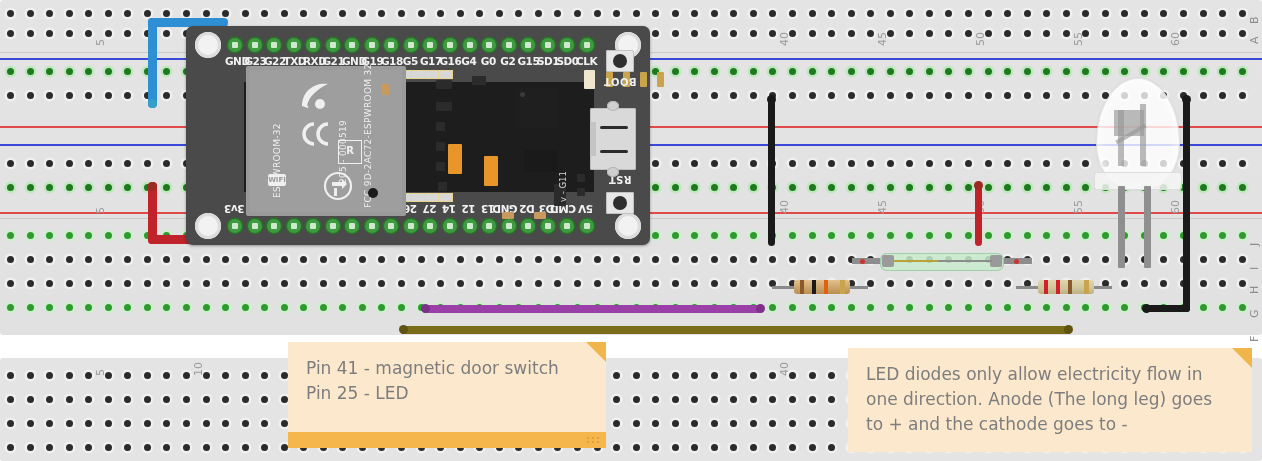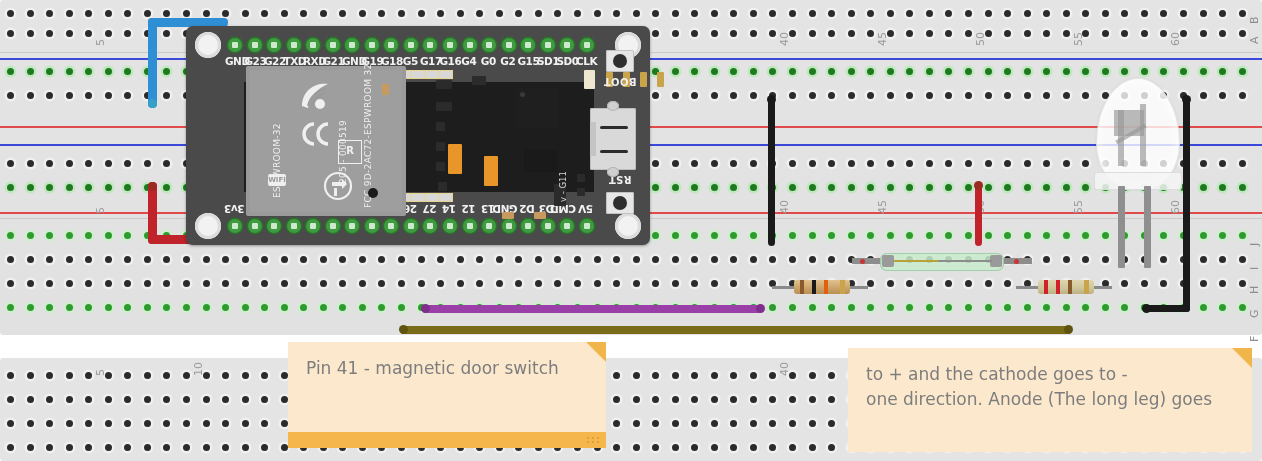--- a/index.html
+++ b/index.html
@@ -1343,33 +1343,35 @@
     <div class="usb-tab" style="left:17px;top:-7px;"></div>
     <div class="usb-tab" style="left:17px;top:59px;"></div>
     <div class="usb-slot" style="left:10px;top:18px;width:28px;"></div>
     <div class="usb-slot" style="left:10px;top:42px;width:28px;"></div>
     <div style="position:absolute;left:0;top:14px;width:6px;height:34px;background:#c4c4c4;"></div>
   </div>
 
   <div class="note" style="left:288px;top:342px;width:318px;height:106px;">
     <div class="fold"></div>
     <div>Pin 41 - magnetic door switch</div>
+    <div>Pin 25 - LED</div>
     <div class="note-bar">
       <svg class="note-dots" viewBox="0 0 16 10" aria-hidden="true">
         <g fill="#b8822a">
             <circle cx="3" cy="3" r="1"></circle>
             <circle cx="8" cy="3" r="1"></circle>
             <circle cx="13" cy="3" r="1"></circle>
         <circle cx="3" cy="7" r="1"></circle>
             <circle cx="8" cy="7" r="1"></circle>
             <circle cx="13" cy="7" r="1"></circle>
           </g>
       </svg>
     </div>
   </div>
 
   <div class="note" style="left:848px;top:348px;width:404px;height:104px;">
     <div class="fold"></div>
+    <div>LED diodes only allow electricity flow in</div>
+    <div>one direction. Anode (The long leg) goes</div>
     <div>to + and the cathode goes to -</div>
-    <div>one direction. Anode (The long leg) goes</div>
   </div>
 
 </div>
 
 </body></html>

